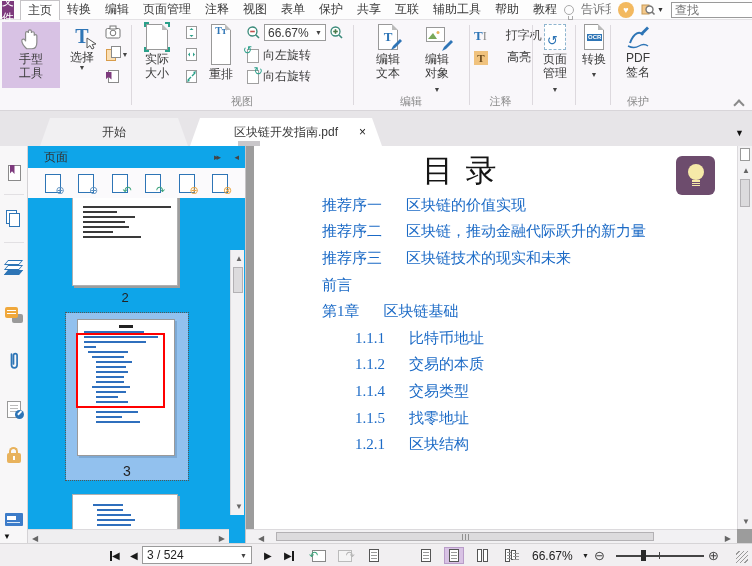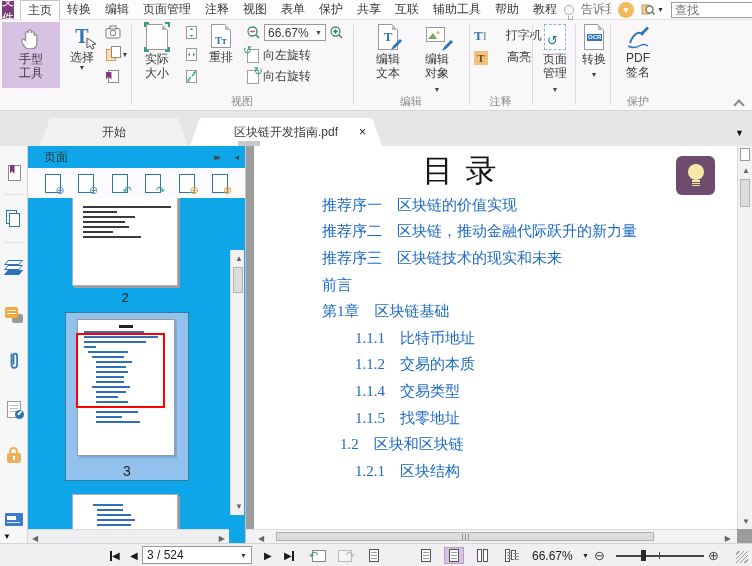--- a/index.html
+++ b/index.html
@@ -118,21 +118,21 @@
 
 #doc{position:absolute;left:246px;top:0;right:0;height:100%;background:#9c9c9c}
 #page{position:absolute;left:8px;top:0;right:15px;bottom:14px;background:#fff;overflow:hidden}
 #doc-title{position:absolute;top:4px;left:0;right:60px;text-align:center;font-family:"Liberation Serif","DejaVu Serif",serif;font-size:31px;color:#151515;letter-spacing:12px}
 #bulb-box{position:absolute;right:22px;top:10px;width:39px;height:39px;background:#6d4c6d;border-radius:6px}
 #bulb-box .bulb{position:absolute;left:12px;top:8px;width:16px;height:16px;border-radius:50%;background:#f6e9a8}
 #bulb-box .base{position:absolute;left:16px;top:24px;width:8px;height:6px;background:#f6e9a8}
 #bulb-box .base::before{content:"";position:absolute;left:0;top:2px;width:8px;height:1px;background:#6d4c6d;box-shadow:0 2px 0 #6d4c6d}
 #toc{position:absolute;left:68px;top:46px;right:10px}
 .toc-row{height:26.6px;display:flex;align-items:center;font-family:"Liberation Serif","DejaVu Serif",serif;font-size:15px;color:#1b6ac6;white-space:nowrap}
-.toc-row .toc-no{margin-right:15px}
+.toc-row .toc-no{margin-right:24px}
 .toc-row.lvl1{padding-left:18px}
 .toc-row.lvl2{padding-left:33px}
 #doc-vscroll{position:absolute;right:0;top:0;width:15px;bottom:14px;background:#f2f1f3;border-left:1px solid #dcdadd}
 #split-box{position:absolute;left:2px;top:2px;width:10px;height:13px;background:#fff;border:1px solid #9a9a9a}
 #doc-hscroll{position:absolute;left:0;bottom:0;right:15px;height:14px;background:#f2f1f3;border-top:1px solid #dcdadd}
 #doc-hthumb{left:30px;top:2px;width:378px;height:9px}
 #doc-hthumb::before{content:"";position:absolute;left:185px;top:1px;width:1px;height:6px;background:#909090;box-shadow:3px 0 0 #909090,6px 0 0 #909090}
 
 
 #statusbar{position:absolute;left:0;top:543px;width:752px;height:23px;background:#f1eff1;border-top:1px solid #d6d4d6}
@@ -253,21 +253,21 @@
       </svg>
   </span>
   <span class="sicon" style="left:182px;top:48px">
     <svg width="15" height="15" viewBox="0 0 15 15">
         <rect x="2.5" y="1.5" width="10" height="12" fill="#fff" stroke="#999"></rect>
         <path d="M4 11 l3-3 M11 4 l-3 3" stroke="#2ba08a" stroke-width="1.4"></path>
         <path d="M3 13 l3-1-2-2 z M12 2 l-3 1 2 2 z" fill="#2ba08a"></path>
       </svg>
   </span>
   <div class="rbtn" style="left:200px;top:4px;width:42px">
-    <span class="page-ic fold" style="width:20px;height:24px;margin-bottom:2px;display:flex;align-items:flex-end;justify-content:center">
+    <span class="page-ic fold" style="width:20px;height:41px;margin-bottom:2px;display:flex;align-items:flex-start;justify-content:center">
       <span class="blueT" style="font-size:10px">Tт</span>
     </span>
     <span>重排</span>
   </div>
   <div class="rrow" style="left:246px;top:4px;gap:3px">
     <svg class="magsvg" width="15" height="15" viewBox="0 0 15 15">
         <circle cx="6.5" cy="6.5" r="4.5" fill="#fff" stroke="#3a8a7a" stroke-width="1.3"></circle>
         <line x1="4.2" y1="6.5" x2="8.8" y2="6.5" stroke="#c0504d" stroke-width="1.6"></line>
         <line x1="10" y1="10" x2="13" y2="13" stroke="#3a8a7a" stroke-width="1.6"></line>
       </svg>
@@ -551,24 +551,20 @@
             <span>交易的本质</span>
           </div>
           <div class="toc-row lvl2">
             <span class="toc-no">1.1.4</span>
             <span>交易类型</span>
           </div>
           <div class="toc-row lvl2">
             <span class="toc-no">1.1.5</span>
             <span>找零地址</span>
           </div>
-          <div class="toc-row lvl1">
-            <span class="toc-no">1.2</span>
-            <span>区块和区块链</span>
-          </div>
           <div class="toc-row lvl2">
             <span class="toc-no">1.2.1</span>
             <span>区块结构</span>
           </div>
         </div>
     </div>
     <div id="doc-vscroll">
       <span id="split-box"></span>
       <span class="sb-arrow" style="top:20px;left:4px">▲</span>
       <span class="sb-thumb" style="left:2px;top:33px;width:10px;height:28px"></span>

